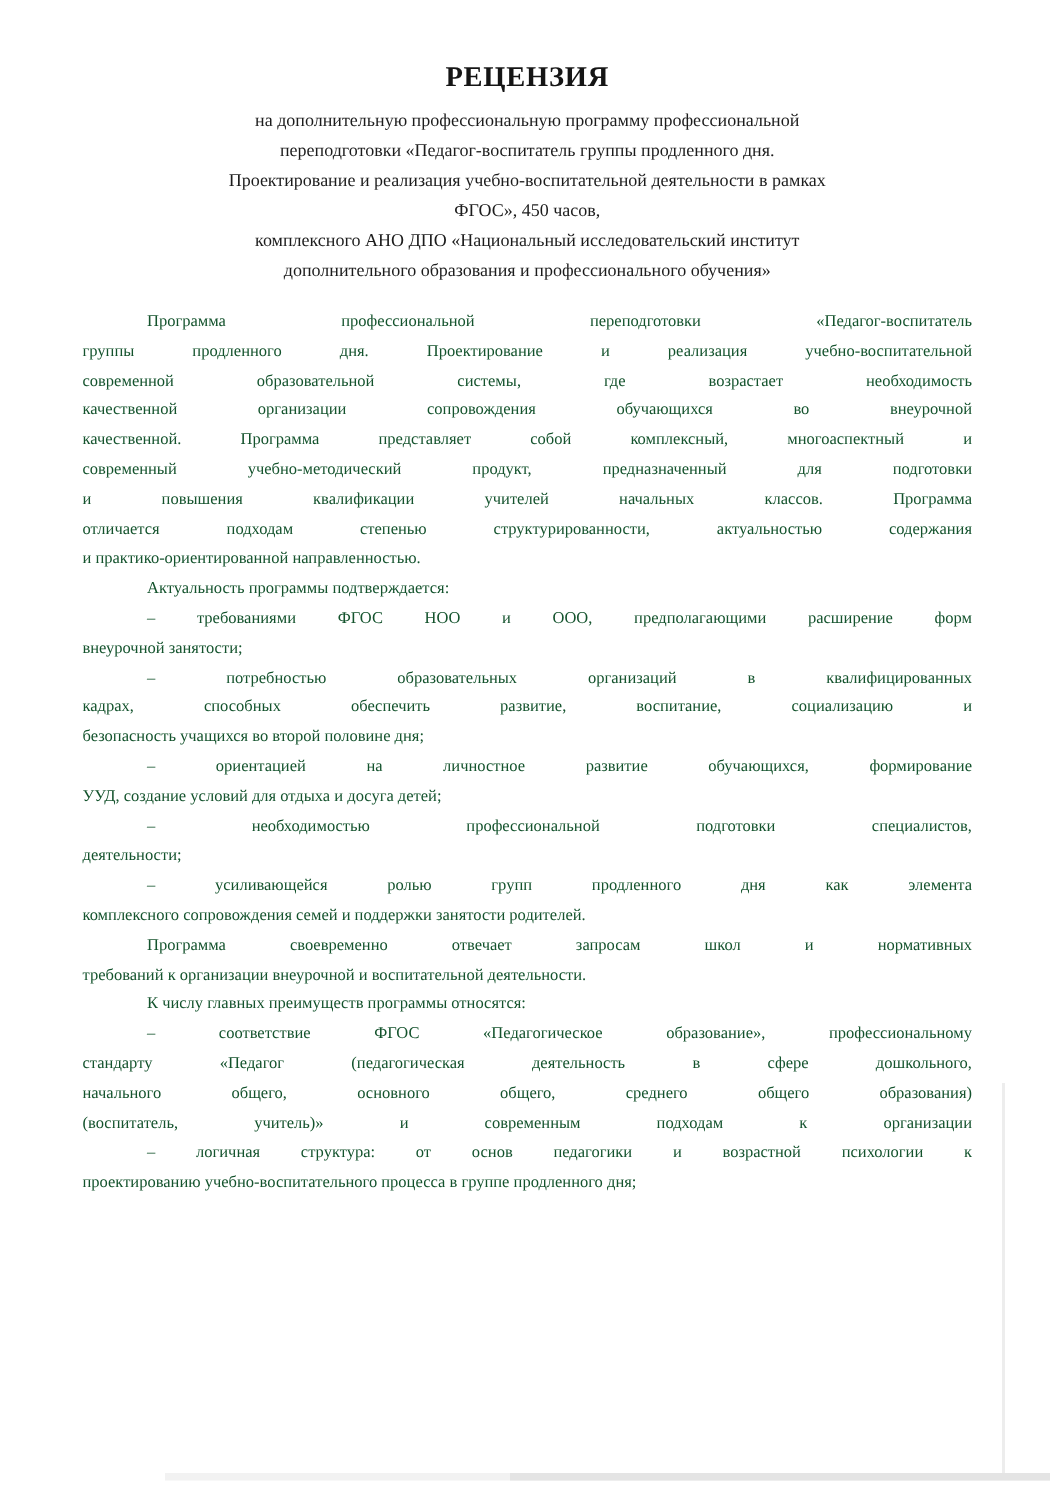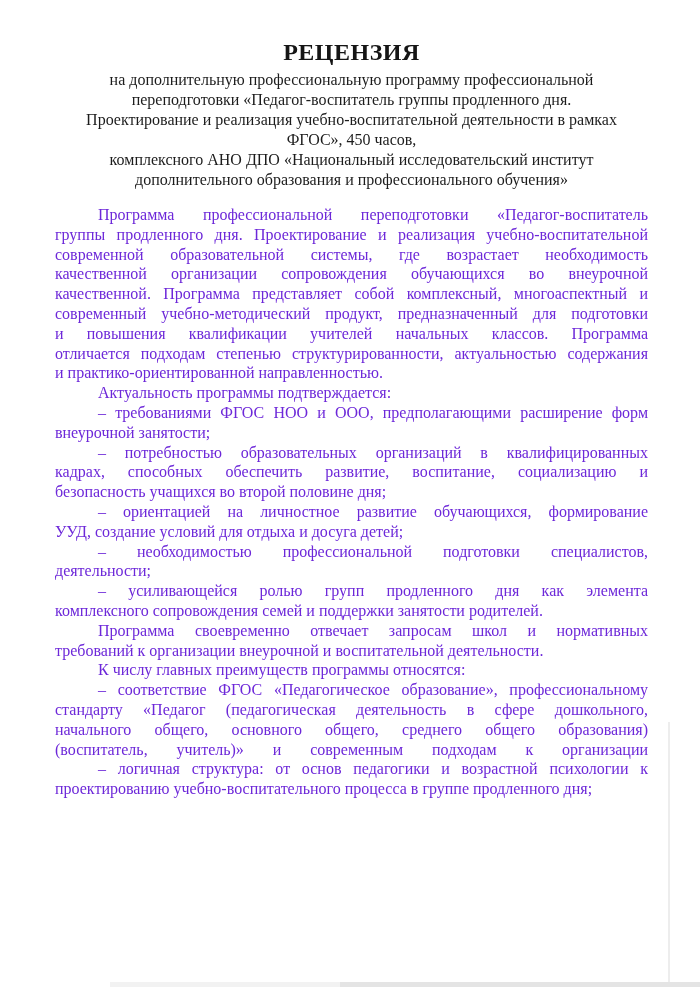--- a/index.html
+++ b/index.html
@@ -19,39 +19,39 @@
   .content {
     position: absolute;
     top: 0;
     left: 55px;
     width: 593px;
   }
   .doc-title {
     margin: 0;
     padding-top: 40px;
     text-align: center;
-    font-size: 24px;
+    font-size: 19px;
     line-height: 24px;
     font-weight: bold;
     letter-spacing: 0.5px;
     color: #151515;
   }
   .subtitle {
     margin-top: 6px;
-    font-size: 16px;
+    font-size: 12px;
     line-height: 20px;
     text-align: center;
     color: #1c1c1c;
   }
   .subtitle .sub-line { white-space: nowrap; }
   .doc-body {
     margin-top: 15px;
-    font-size: 16px;
+    font-size: 11px;
     line-height: 19.8px;
-    color: #6d28d9;
+    color: #14532d;
   }
   .doc-body .line {
     text-align: justify;
     text-align-last: justify;
     white-space: normal;
   }
   .doc-body .line.last { text-align-last: left; }
   .doc-body .line.indent { text-indent: 43px; }
   
   .scan-bottom-strip {

